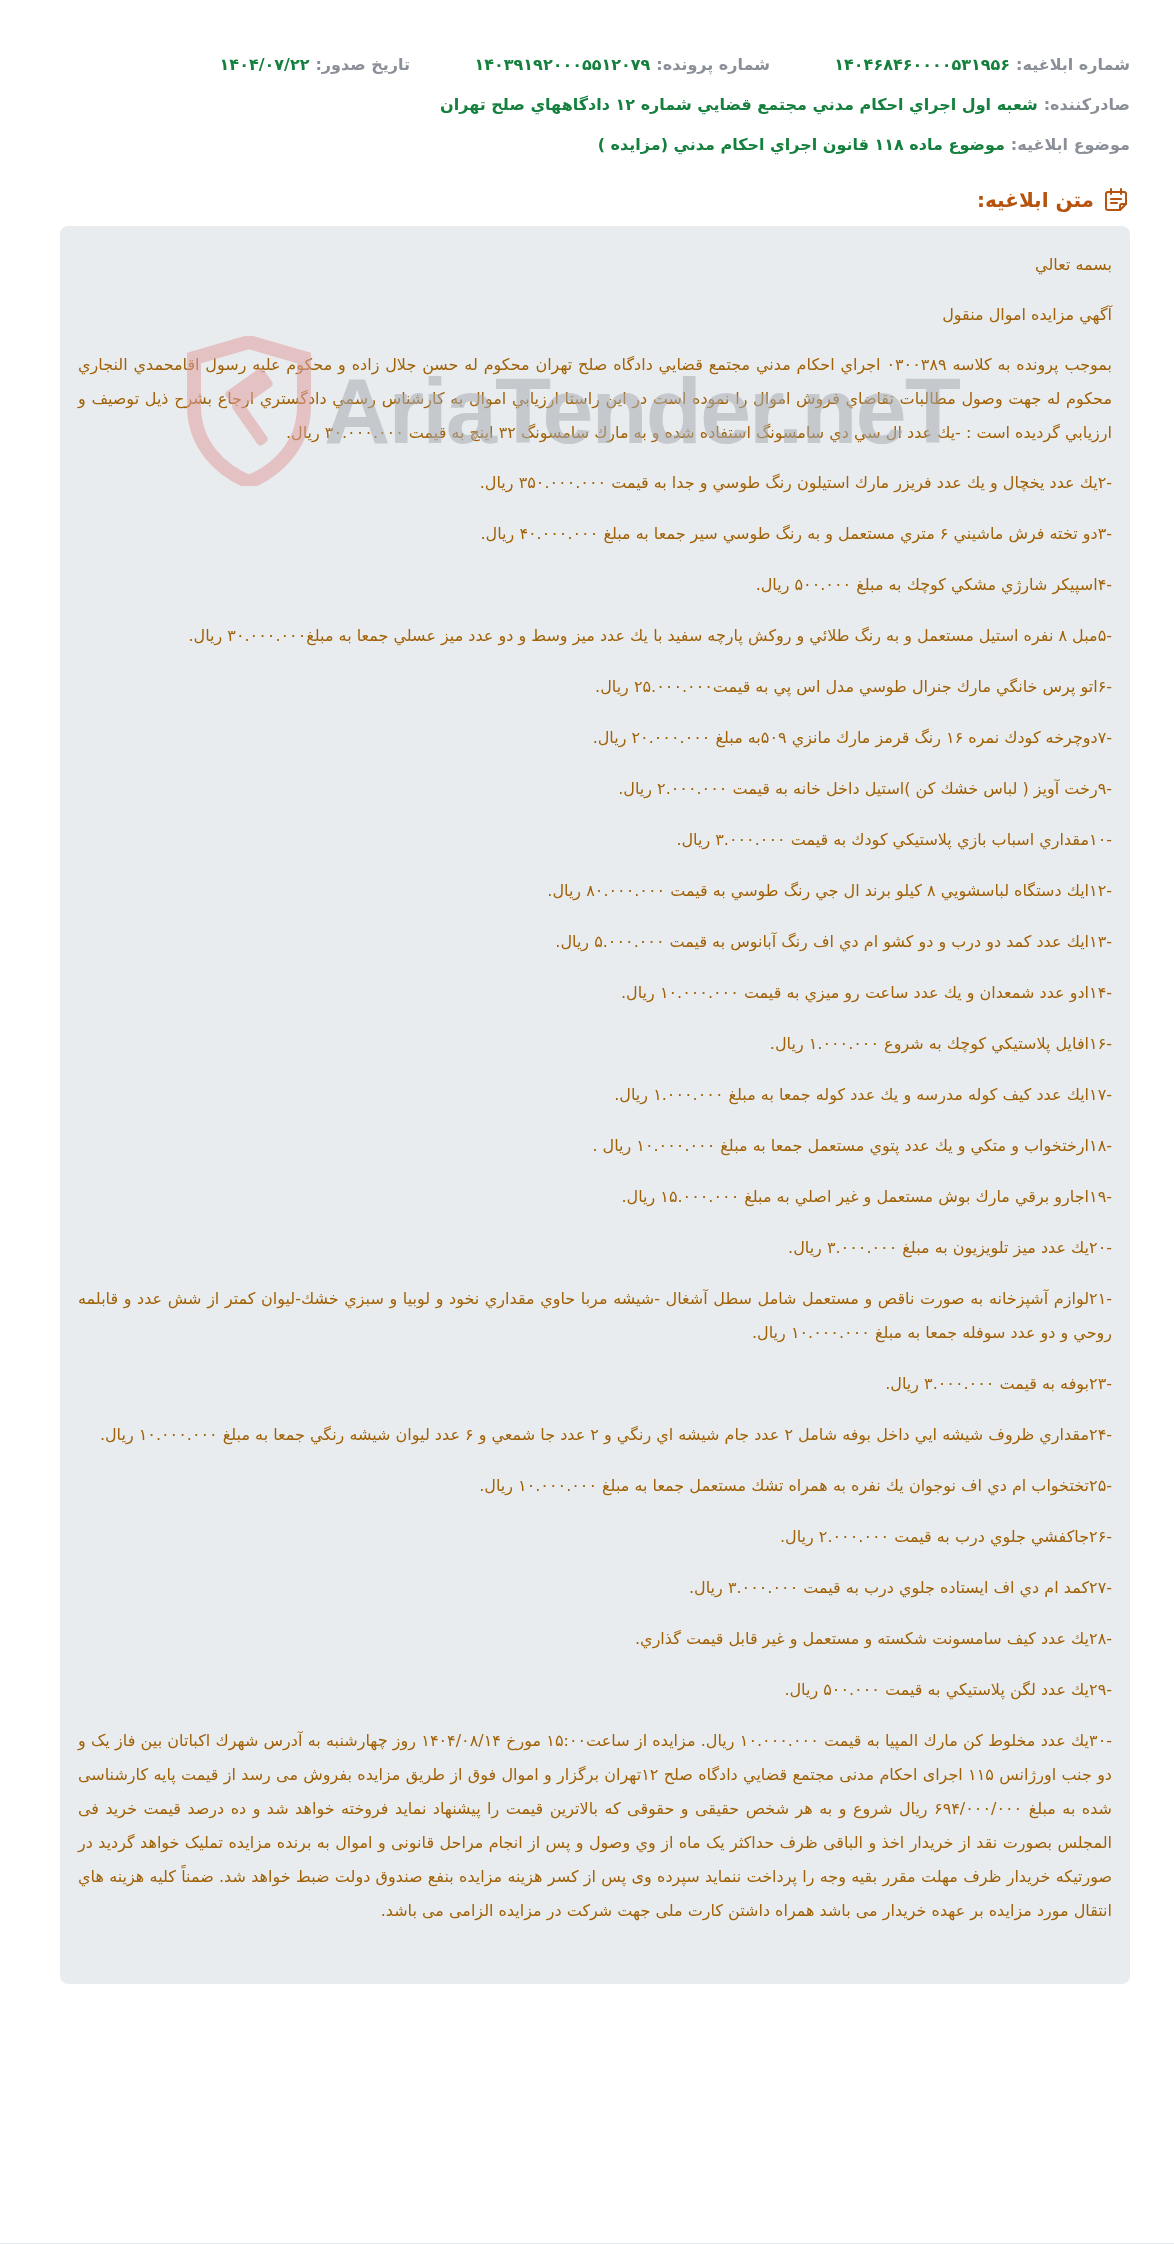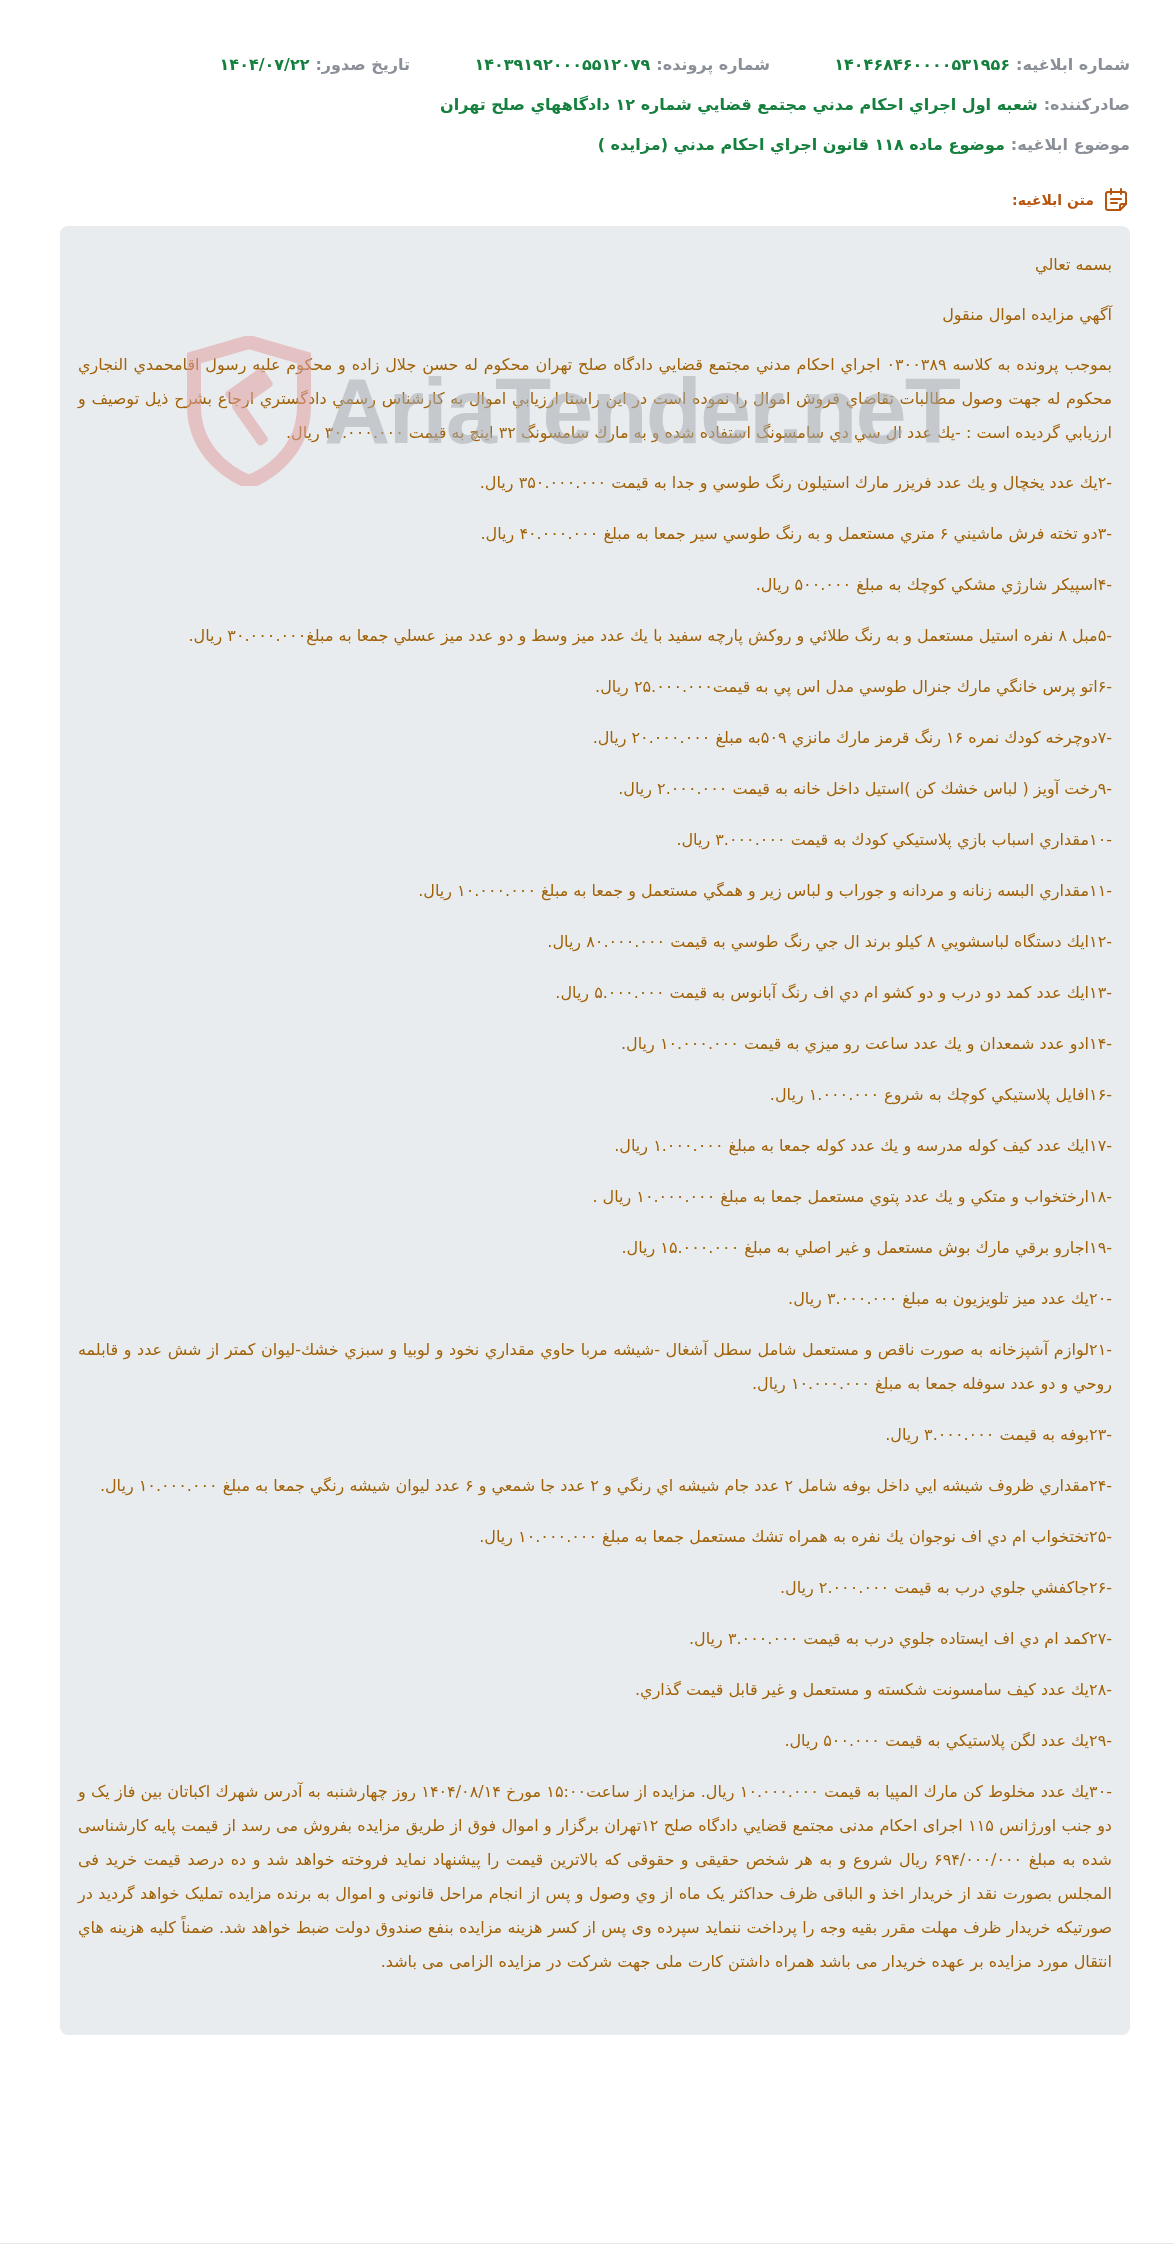--- a/index.html
+++ b/index.html
@@ -14,21 +14,21 @@
   .page { padding: 52px 44px 40px 60px; }
   .meta-row { display: flex; align-items: center; font-size: 16px; line-height: 26px; margin-bottom: 14px; }
   .meta-row.top { justify-content: flex-start; gap: 0; }
   .meta-item { display: inline-flex; align-items: baseline; white-space: nowrap; }
   .meta-item.c1 { width: 360px; }
   .meta-item.c2 { width: 360px; }
   .meta-label { color: #8a8f98; font-weight: bold; margin-left: 6px; }
   .meta-value { color: #15803d; font-weight: bold; }
   .section-head { display: flex; align-items: center; margin-top: 28px; margin-bottom: 12px; }
   .section-icon { width: 28px; height: 28px; margin-left: 8px; }
-  .section-title { color: #b5530f; font-weight: bold; font-size: 14px; }
+  .section-title { color: #b5530f; font-weight: bold; font-size: 20px; }
   .body-box {
     background: #e9ecef;
     border-radius: 8px;
     padding: 22px 18px 40px 18px;
     position: relative;
     overflow: hidden;
   }
   .para { font-size: 16px; line-height: 34px; color: #a16207; margin-bottom: 16px; text-align: justify; }
   .para.item { margin-bottom: 17px; }
   .watermark {
@@ -99,21 +99,20 @@
     <p class="para">بموجب پرونده  به كلاسه ۰۳۰۰۳۸۹ اجراي احكام مدني مجتمع قضايي دادگاه صلح تهران محكوم له حسن جلال زاده و محكوم عليه رسول اقامحمدي النجاري محكوم له جهت وصول مطالبات تقاضاي فروش اموال را نموده است در اين راستا ارزيابي اموال به كارشناس رسمي دادگستري ارجاع بشرح ذيل توصيف و ارزيابي گرديده است :  -يك عدد ال سي دي سامسونگ استفاده شده و به مارك سامسونگ ۳۲ اينچ  به قيمت ۳۰.۰۰۰.۰۰۰ ريال.</p>
 
     <p class="para item">-۲يك عدد يخچال و يك عدد فريزر مارك استيلون رنگ طوسي و جدا به قيمت ۳۵۰.۰۰۰.۰۰۰ ريال.</p>
     <p class="para item">-۳دو تخته فرش ماشيني ۶ متري مستعمل و به رنگ طوسي سير جمعا به مبلغ ۴۰.۰۰۰.۰۰۰ ريال.</p>
     <p class="para item">-۴اسپيكر شارژي مشكي كوچك به مبلغ ۵۰۰.۰۰۰ ريال.</p>
     <p class="para item">-۵مبل ۸ نفره استيل مستعمل و به رنگ طلائي و روكش پارچه سفيد با يك عدد ميز وسط و دو عدد ميز عسلي جمعا به مبلغ۳۰.۰۰۰.۰۰۰ ريال.</p>
     <p class="para item">-۶اتو پرس خانگي مارك جنرال طوسي مدل اس پي به قيمت۲۵.۰۰۰.۰۰۰  ريال.</p>
     <p class="para item">-۷دوچرخه كودك نمره ۱۶ رنگ قرمز مارك مانزي ۵۰۹به مبلغ ۲۰.۰۰۰.۰۰۰ ريال.</p>
     <p class="para item">-۹رخت آويز ( لباس خشك كن )استيل داخل خانه به قيمت ۲.۰۰۰.۰۰۰ ريال.</p>
     <p class="para item">-۱۰مقداري اسباب بازي پلاستيكي كودك به قيمت ۳.۰۰۰.۰۰۰ ريال.</p>
-    <p class="para item">-۱۱مقداري البسه زنانه و مردانه و جوراب و لباس زير و همگي مستعمل و جمعا به مبلغ ۱۰.۰۰۰.۰۰۰ ريال.</p>
     <p class="para item">-۱۲ايك دستگاه لباسشويي ۸ كيلو برند ال جي رنگ طوسي به قيمت ۸۰.۰۰۰.۰۰۰ ريال.</p>
     <p class="para item">-۱۳ايك عدد كمد دو درب و دو كشو ام دي اف رنگ آبانوس به قيمت ۵.۰۰۰.۰۰۰ ريال.</p>
     <p class="para item">-۱۴ادو عدد شمعدان و يك عدد ساعت رو ميزي به قيمت ۱۰.۰۰۰.۰۰۰ ريال.</p>
     <p class="para item">-۱۶افايل پلاستيكي كوچك به شروع ۱.۰۰۰.۰۰۰ ريال.</p>
     <p class="para item">-۱۷ايك عدد كيف كوله مدرسه و يك عدد كوله جمعا به مبلغ ۱.۰۰۰.۰۰۰ ريال.</p>
     <p class="para item">-۱۸ارختخواب و متكي و يك عدد پتوي مستعمل جمعا به مبلغ ۱۰.۰۰۰.۰۰۰ ريال .</p>
     <p class="para item">-۱۹اجارو برقي مارك بوش مستعمل و غير اصلي به مبلغ ۱۵.۰۰۰.۰۰۰ ريال.</p>
     <p class="para item">-۲۰يك عدد ميز تلويزيون به مبلغ ۳.۰۰۰.۰۰۰ ريال.</p>
     <p class="para item">-۲۱لوازم آشپزخانه به صورت ناقص و مستعمل شامل سطل آشغال -شيشه مربا حاوي مقداري نخود و لوبيا و سبزي خشك-ليوان كمتر از شش عدد و قابلمه روحي و دو عدد سوفله جمعا به مبلغ ۱۰.۰۰۰.۰۰۰ ريال.</p>
     <p class="para item">-۲۳بوفه به قيمت ۳.۰۰۰.۰۰۰ ريال.</p>

